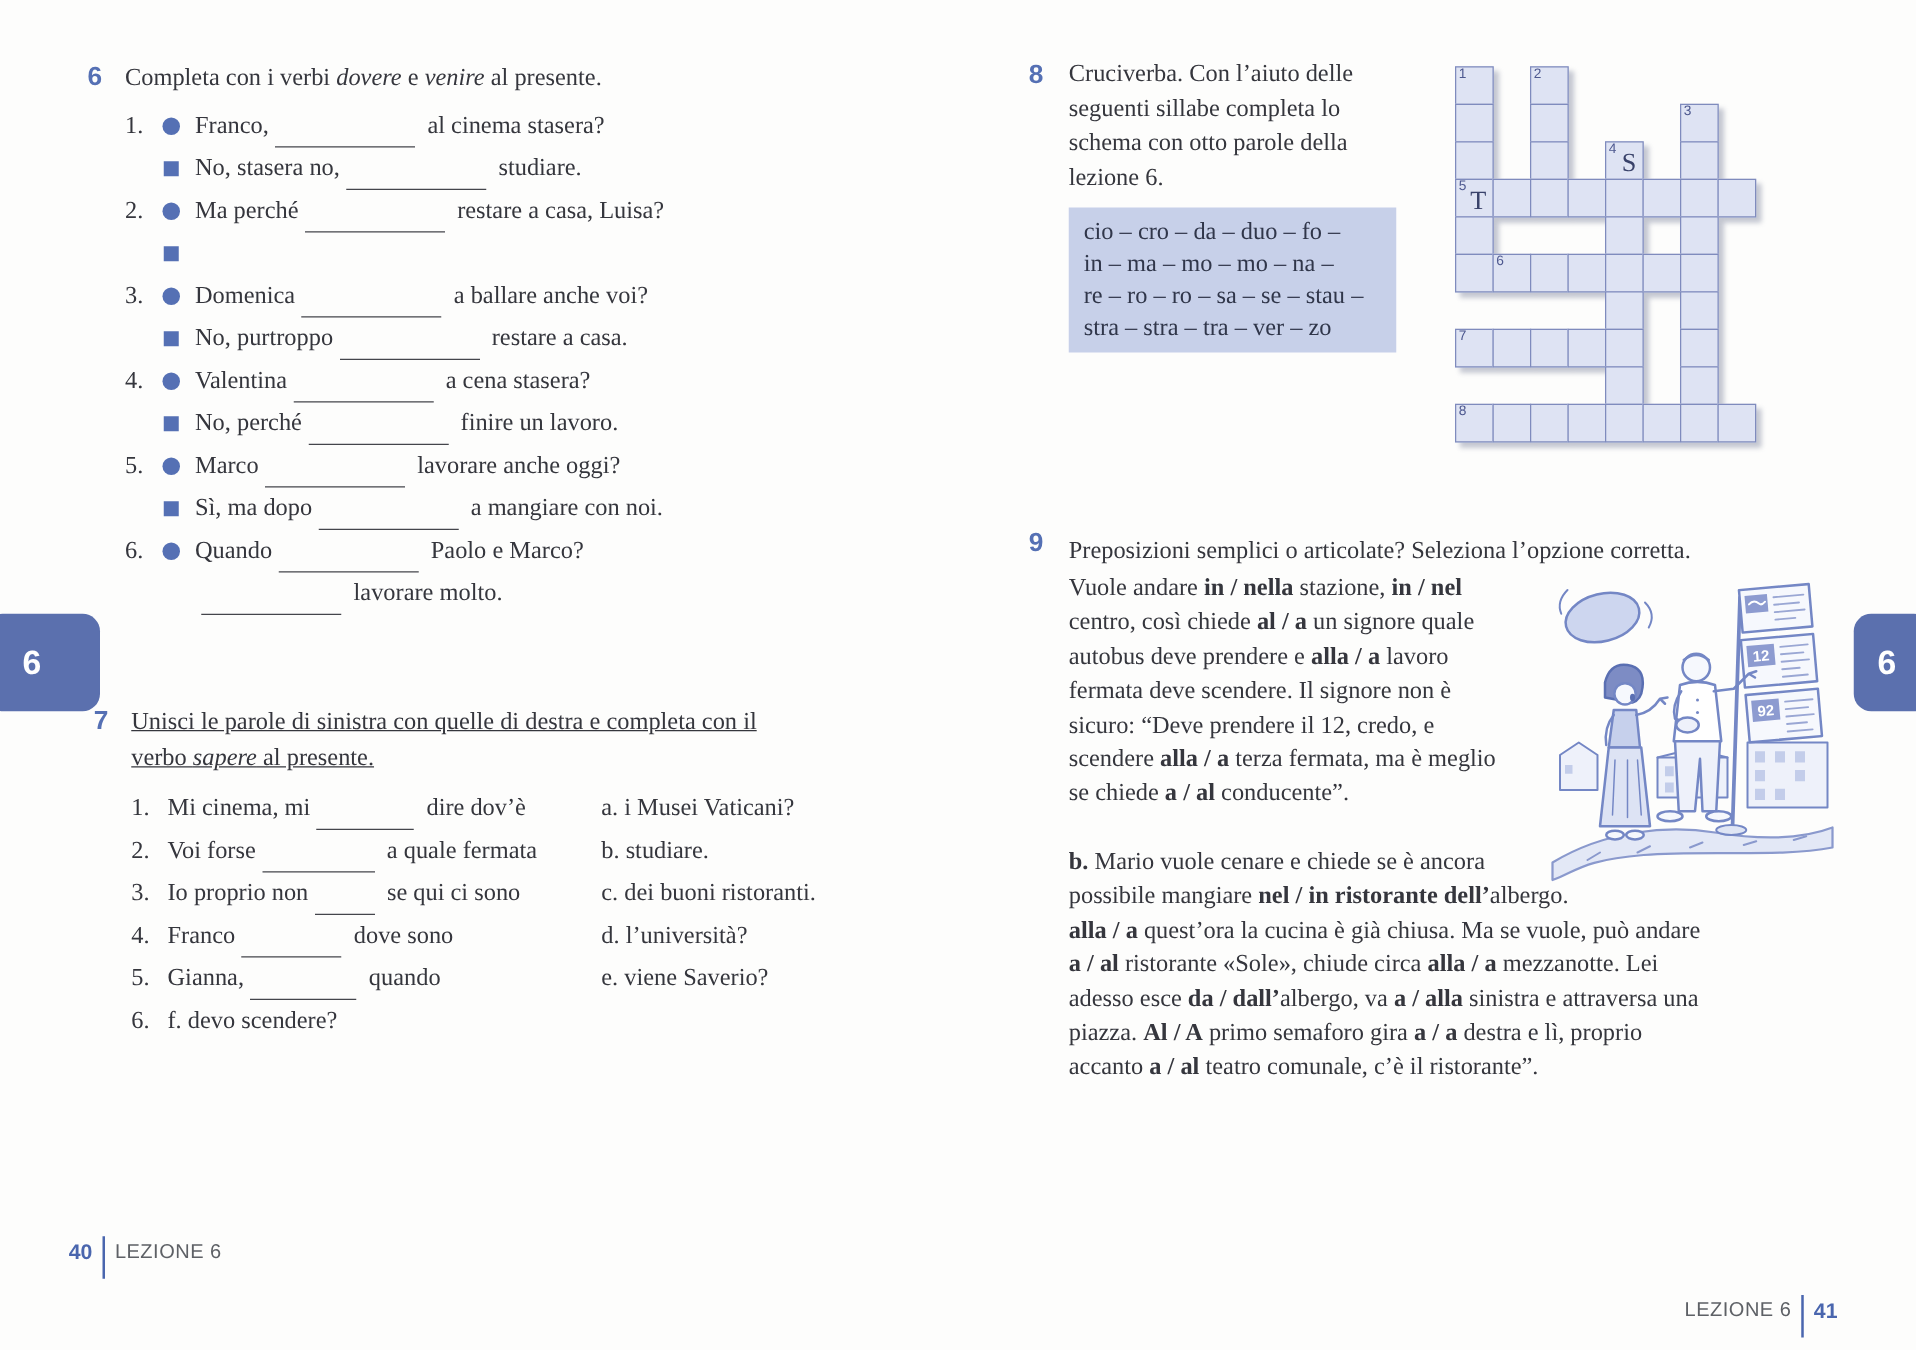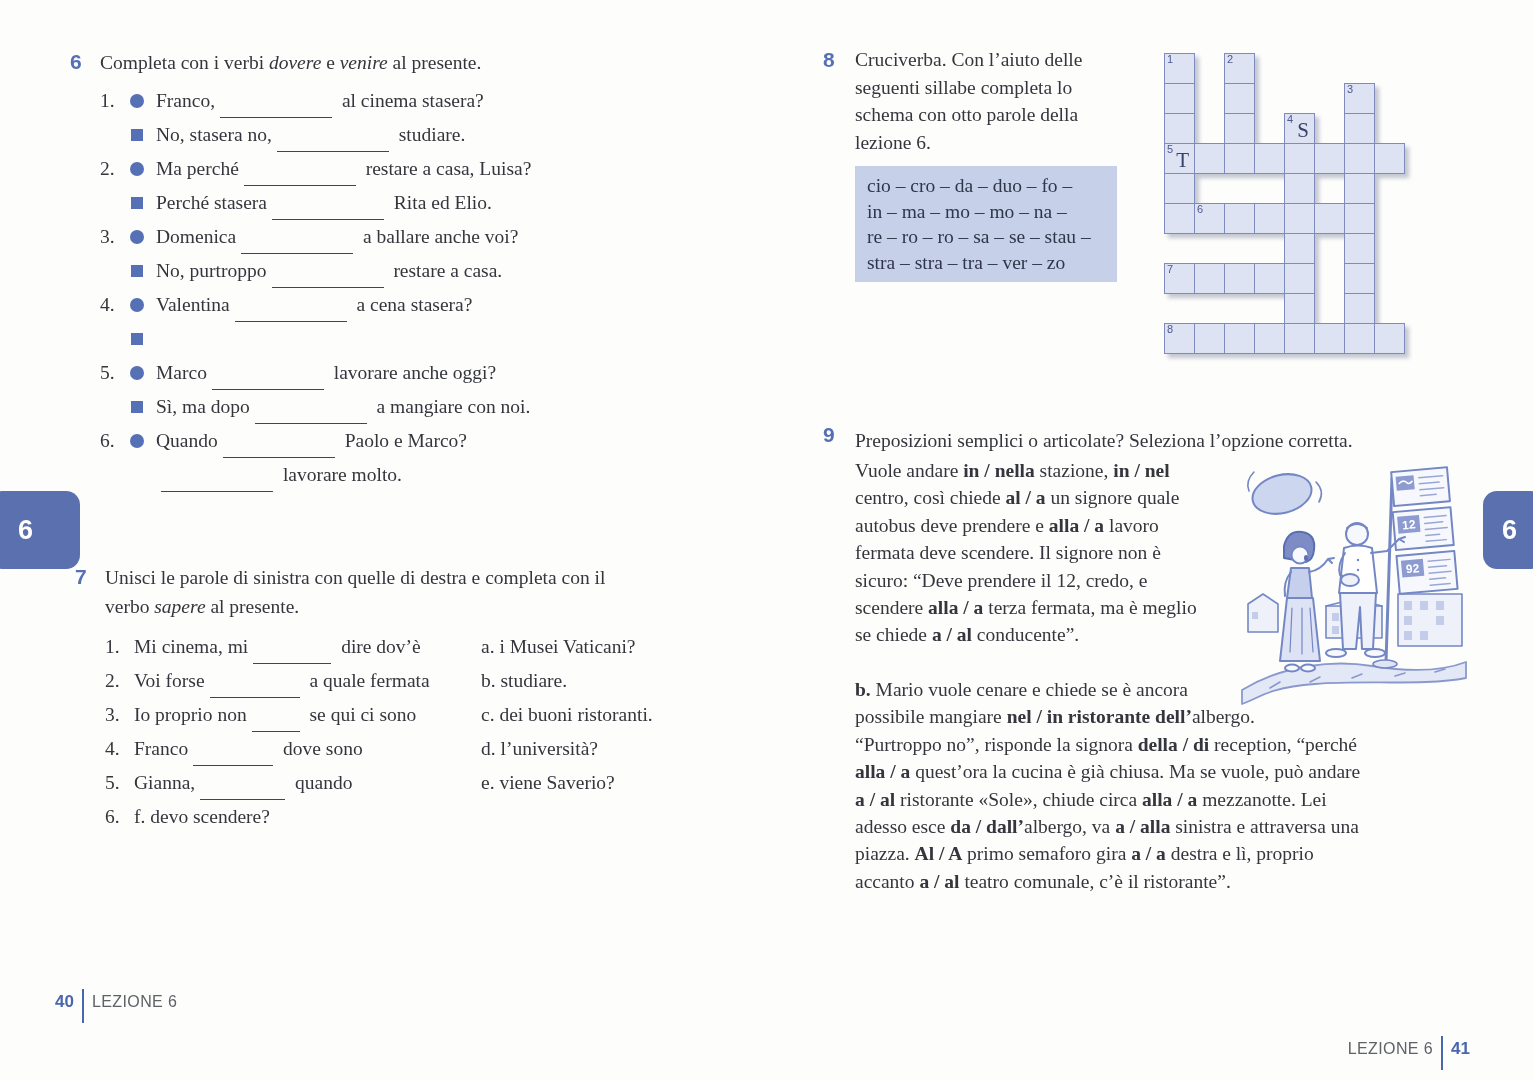--- a/index.html
+++ b/index.html
@@ -63,40 +63,40 @@
         <span class="dtext"><span>No, stasera no,</span><span class="blank" style="width: 112px;"></span><span> studiare.</span></span>
       </div>
       <div class="drow">
         <span class="dnum">2.</span>
         <span class="bspace bullet-circle"></span>
         <span class="dtext"><span>Ma perché</span><span class="blank" style="width: 112px;"></span><span> restare a casa, Luisa?</span></span>
       </div>
       <div class="drow">
         <span class="dnum"></span>
         <span class="bspace bullet-square"></span>
-        <span class="dtext"><span>Perché stasera</span><span class="blank" style="width: 112px;"></span><span> Rita ed Elio.</span></span>
       </div>
       <div class="drow">
         <span class="dnum">3.</span>
         <span class="bspace bullet-circle"></span>
         <span class="dtext"><span>Domenica</span><span class="blank" style="width: 112px;"></span><span> a ballare anche voi?</span></span>
       </div>
       <div class="drow">
         <span class="dnum"></span>
         <span class="bspace bullet-square"></span>
         <span class="dtext"><span>No, purtroppo</span><span class="blank" style="width: 112px;"></span><span> restare a casa.</span></span>
       </div>
       <div class="drow">
         <span class="dnum">4.</span>
         <span class="bspace bullet-circle"></span>
         <span class="dtext"><span>Valentina</span><span class="blank" style="width: 112px;"></span><span> a cena stasera?</span></span>
       </div>
       <div class="drow">
         <span class="dnum"></span>
         <span class="bspace bullet-square"></span>
+        <span class="dtext"><span>No, perché</span><span class="blank" style="width: 112px;"></span><span> finire un lavoro.</span></span>
       </div>
       <div class="drow">
         <span class="dnum">5.</span>
         <span class="bspace bullet-circle"></span>
         <span class="dtext"><span>Marco</span><span class="blank" style="width: 112px;"></span><span> lavorare anche oggi?</span></span>
       </div>
       <div class="drow">
         <span class="dnum"></span>
         <span class="bspace bullet-square"></span>
         <span class="dtext"><span>Sì, ma dopo</span><span class="blank" style="width: 112px;"></span><span> a mangiare con noi.</span></span>
@@ -107,21 +107,21 @@
         <span class="dtext"><span>Quando</span><span class="blank" style="width: 112px;"></span><span> Paolo e Marco?</span></span>
       </div>
       <div class="drow">
         <span class="dnum"></span>
         <span class="bspace"></span>
         <span class="dtext"><span class="blank" style="width: 112px;"></span><span> lavorare molto.</span></span>
       </div>
     </div>
 
   <div class="abs exlabel" style="left:75px;top:565px;">7</div>
-  <div class="abs ex7-title" style="left:105px;top:563px;">
+  <div class="abs ex7-title" style="left:105px;top:563px;text-decoration:underline;">
       <div class="tline"><span>Unisci le parole di sinistra con quelle di destra e completa con il</span></div>
       <div class="tline"><span>verbo </span><span class="i">sapere</span><span> al presente.</span></div>
     </div>
   <div class="abs" style="left:105px;top:630px;">
       <div class="mrow">
         <span class="mnum">1.</span>
         <span class="mleft"><span>Mi cinema, mi</span><span class="blank" style="width: 78px;"></span><span> dire dov’è</span></span>
         <span class="mright">a. i Musei Vaticani?</span>
       </div>
       <div class="mrow">
@@ -239,21 +239,20 @@
       <div class="tline"><span>centro, così chiede </span><span class="b">al / a</span><span> un signore quale</span></div>
       <div class="tline"><span>autobus deve prendere e </span><span class="b">alla / a</span><span> lavoro</span></div>
       <div class="tline"><span>fermata deve scendere. Il signore non è</span></div>
       <div class="tline"><span>sicuro: “Deve prendere il 12, credo, e</span></div>
       <div class="tline"><span>scendere </span><span class="b">alla / a</span><span> terza fermata, ma è meglio</span></div>
       <div class="tline"><span>se chiede </span><span class="b">a / al</span><span> conducente”.</span></div>
     </div>
   <div class="abs para" style="left:855px;top:676px;">
       <div class="tline"><span class="b">b.</span><span> Mario vuole cenare e chiede se è ancora</span></div>
       <div class="tline"><span>possibile mangiare </span><span class="b">nel / in ristorante dell’</span><span>albergo.</span></div>
-      <div class="tline"><span>“Purtroppo no”, risponde la signora </span><span class="b">della / di</span><span> reception, “perché</span></div>
       <div class="tline"><span class="b">alla / a</span><span> quest’ora la cucina è già chiusa. Ma se vuole, può andare</span></div>
       <div class="tline"><span class="b">a / al</span><span> ristorante «Sole», chiude circa </span><span class="b">alla / a</span><span> mezzanotte. Lei</span></div>
       <div class="tline"><span>adesso esce </span><span class="b">da / dall’</span><span>albergo, va </span><span class="b">a / alla</span><span> sinistra e attraversa una</span></div>
       <div class="tline"><span>piazza.  </span><span class="b">Al / A</span><span> primo semaforo gira </span><span class="b">a / a</span><span> destra e lì, proprio</span></div>
       <div class="tline"><span>accanto </span><span class="b">a / al</span><span> teatro comunale, c’è il ristorante”.</span></div>
     </div>
 
   <div class="abs" style="left:1240px;top:456px;width:230px;height:250px;">
     <svg width="230" height="250" viewBox="0 0 230 250" fill="none" stroke="#7487c5" stroke-width="2" stroke-linecap="round" stroke-linejoin="round">
 

